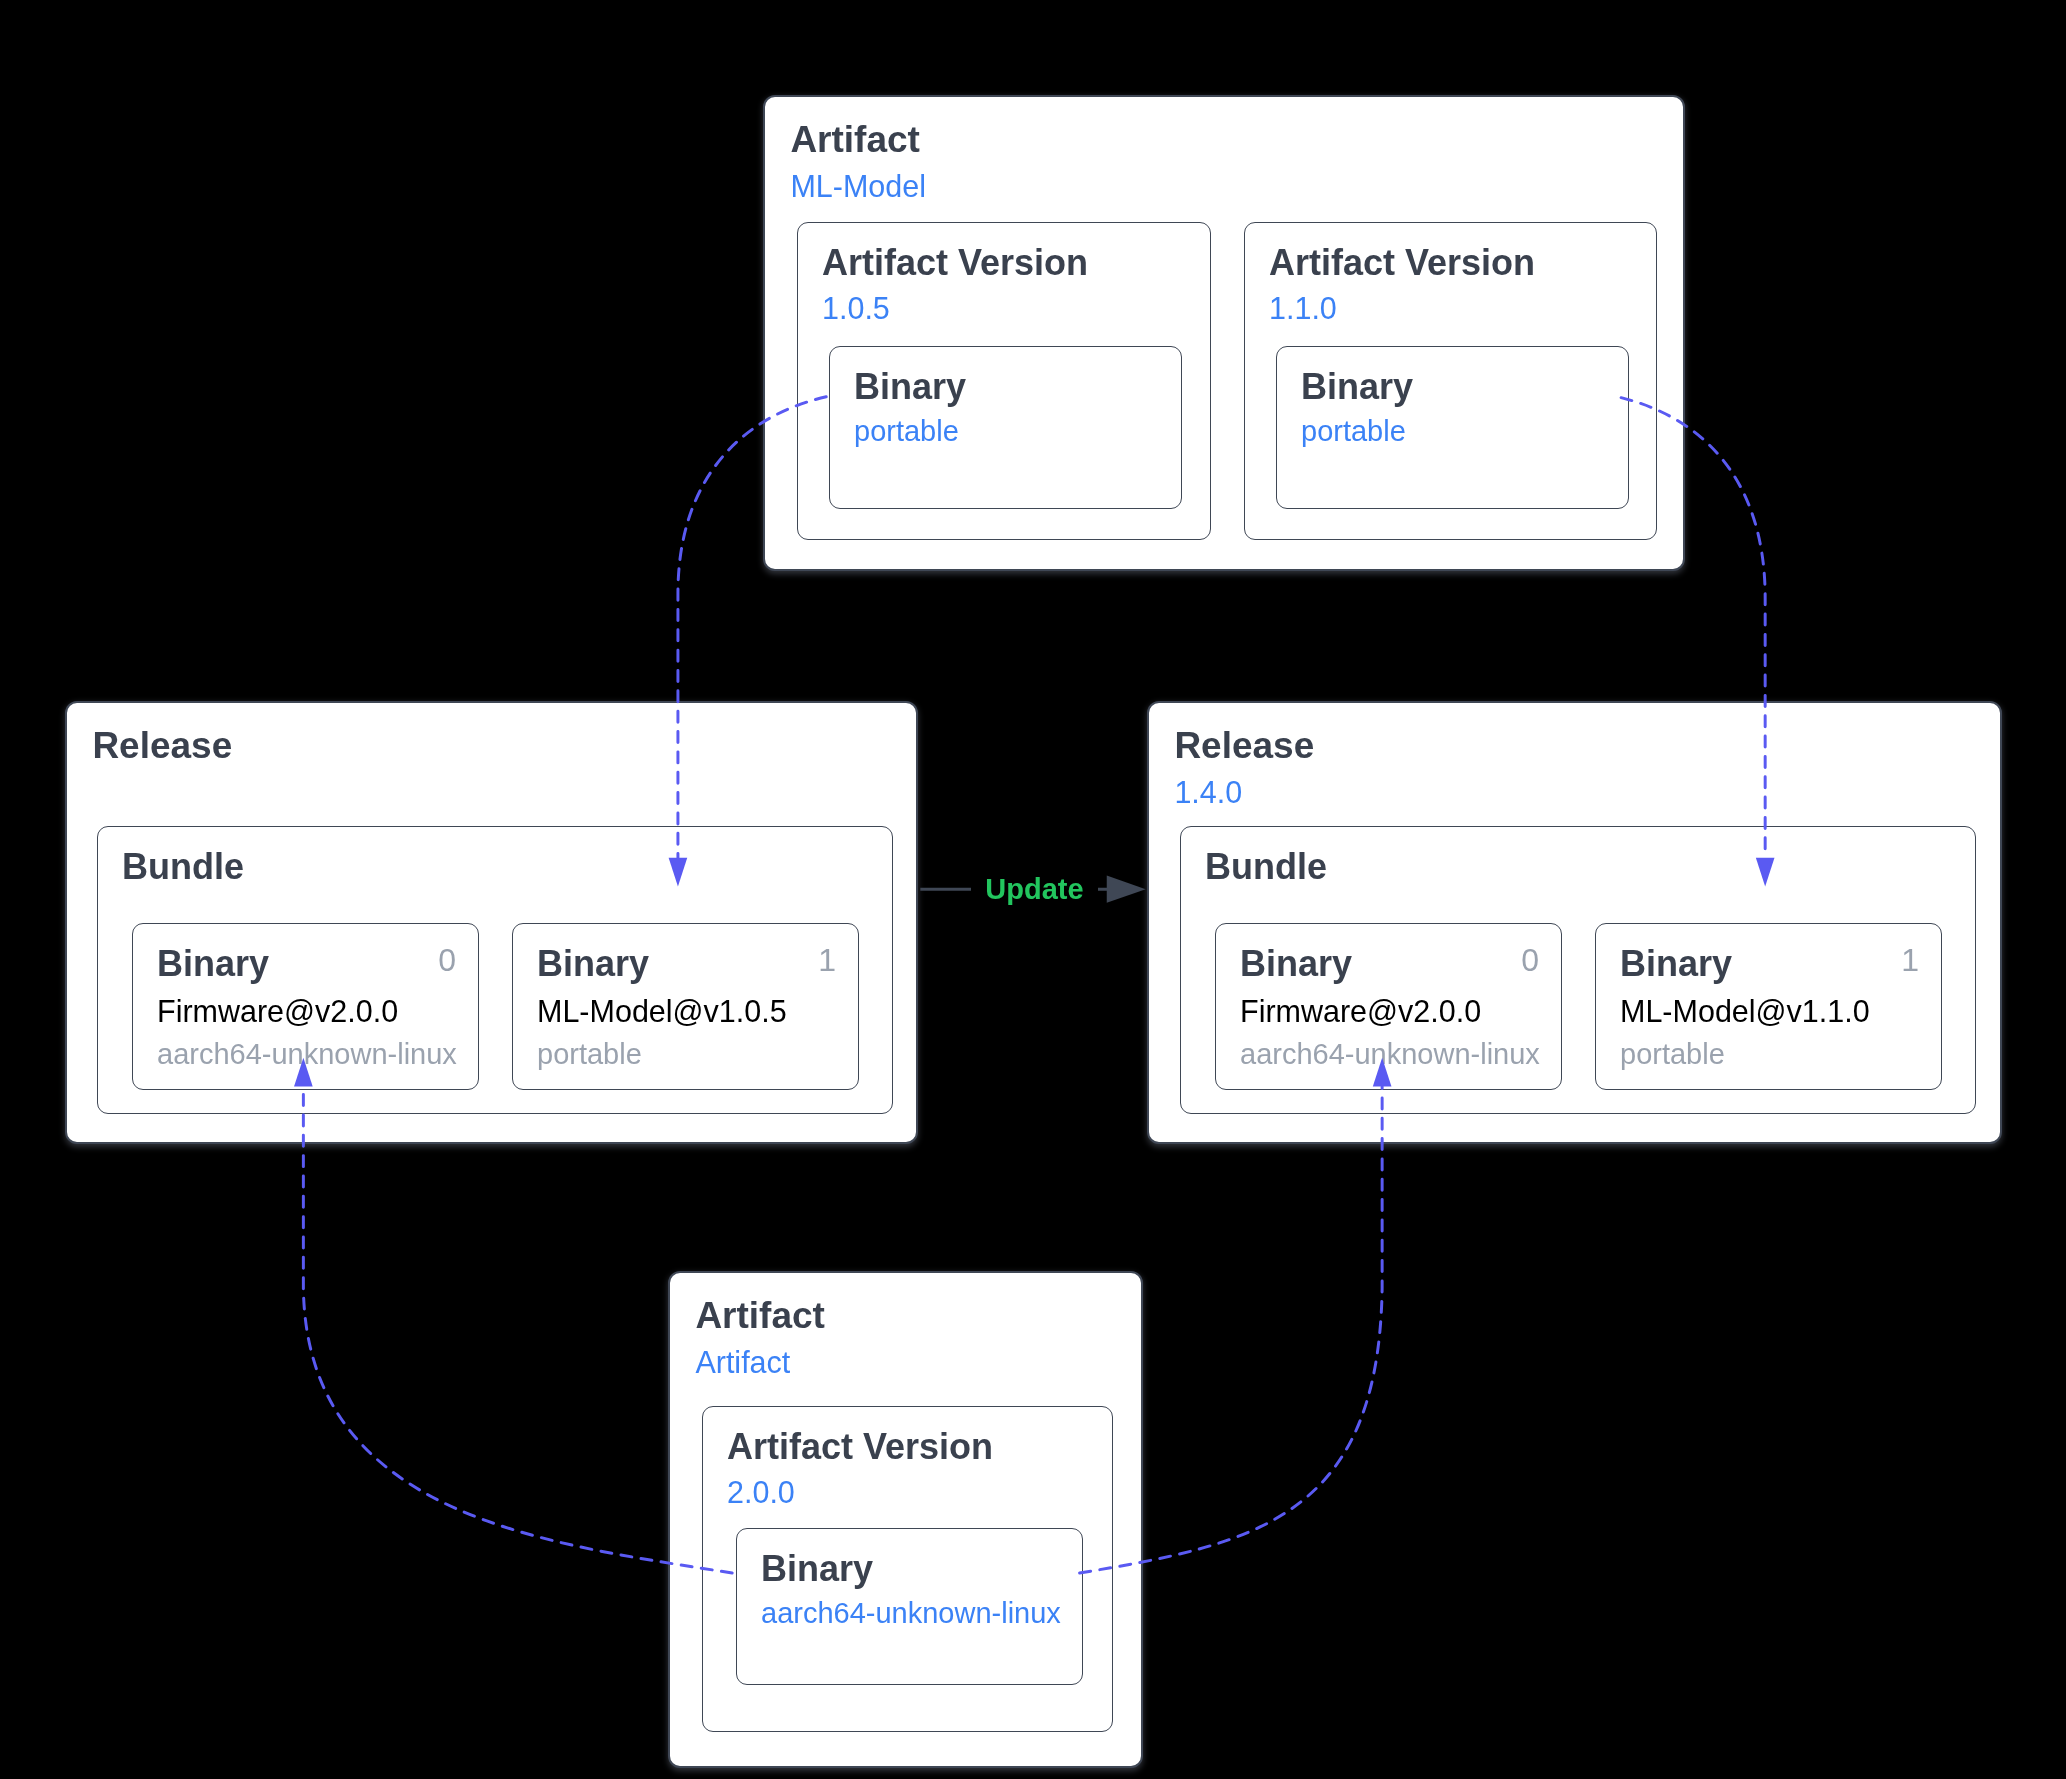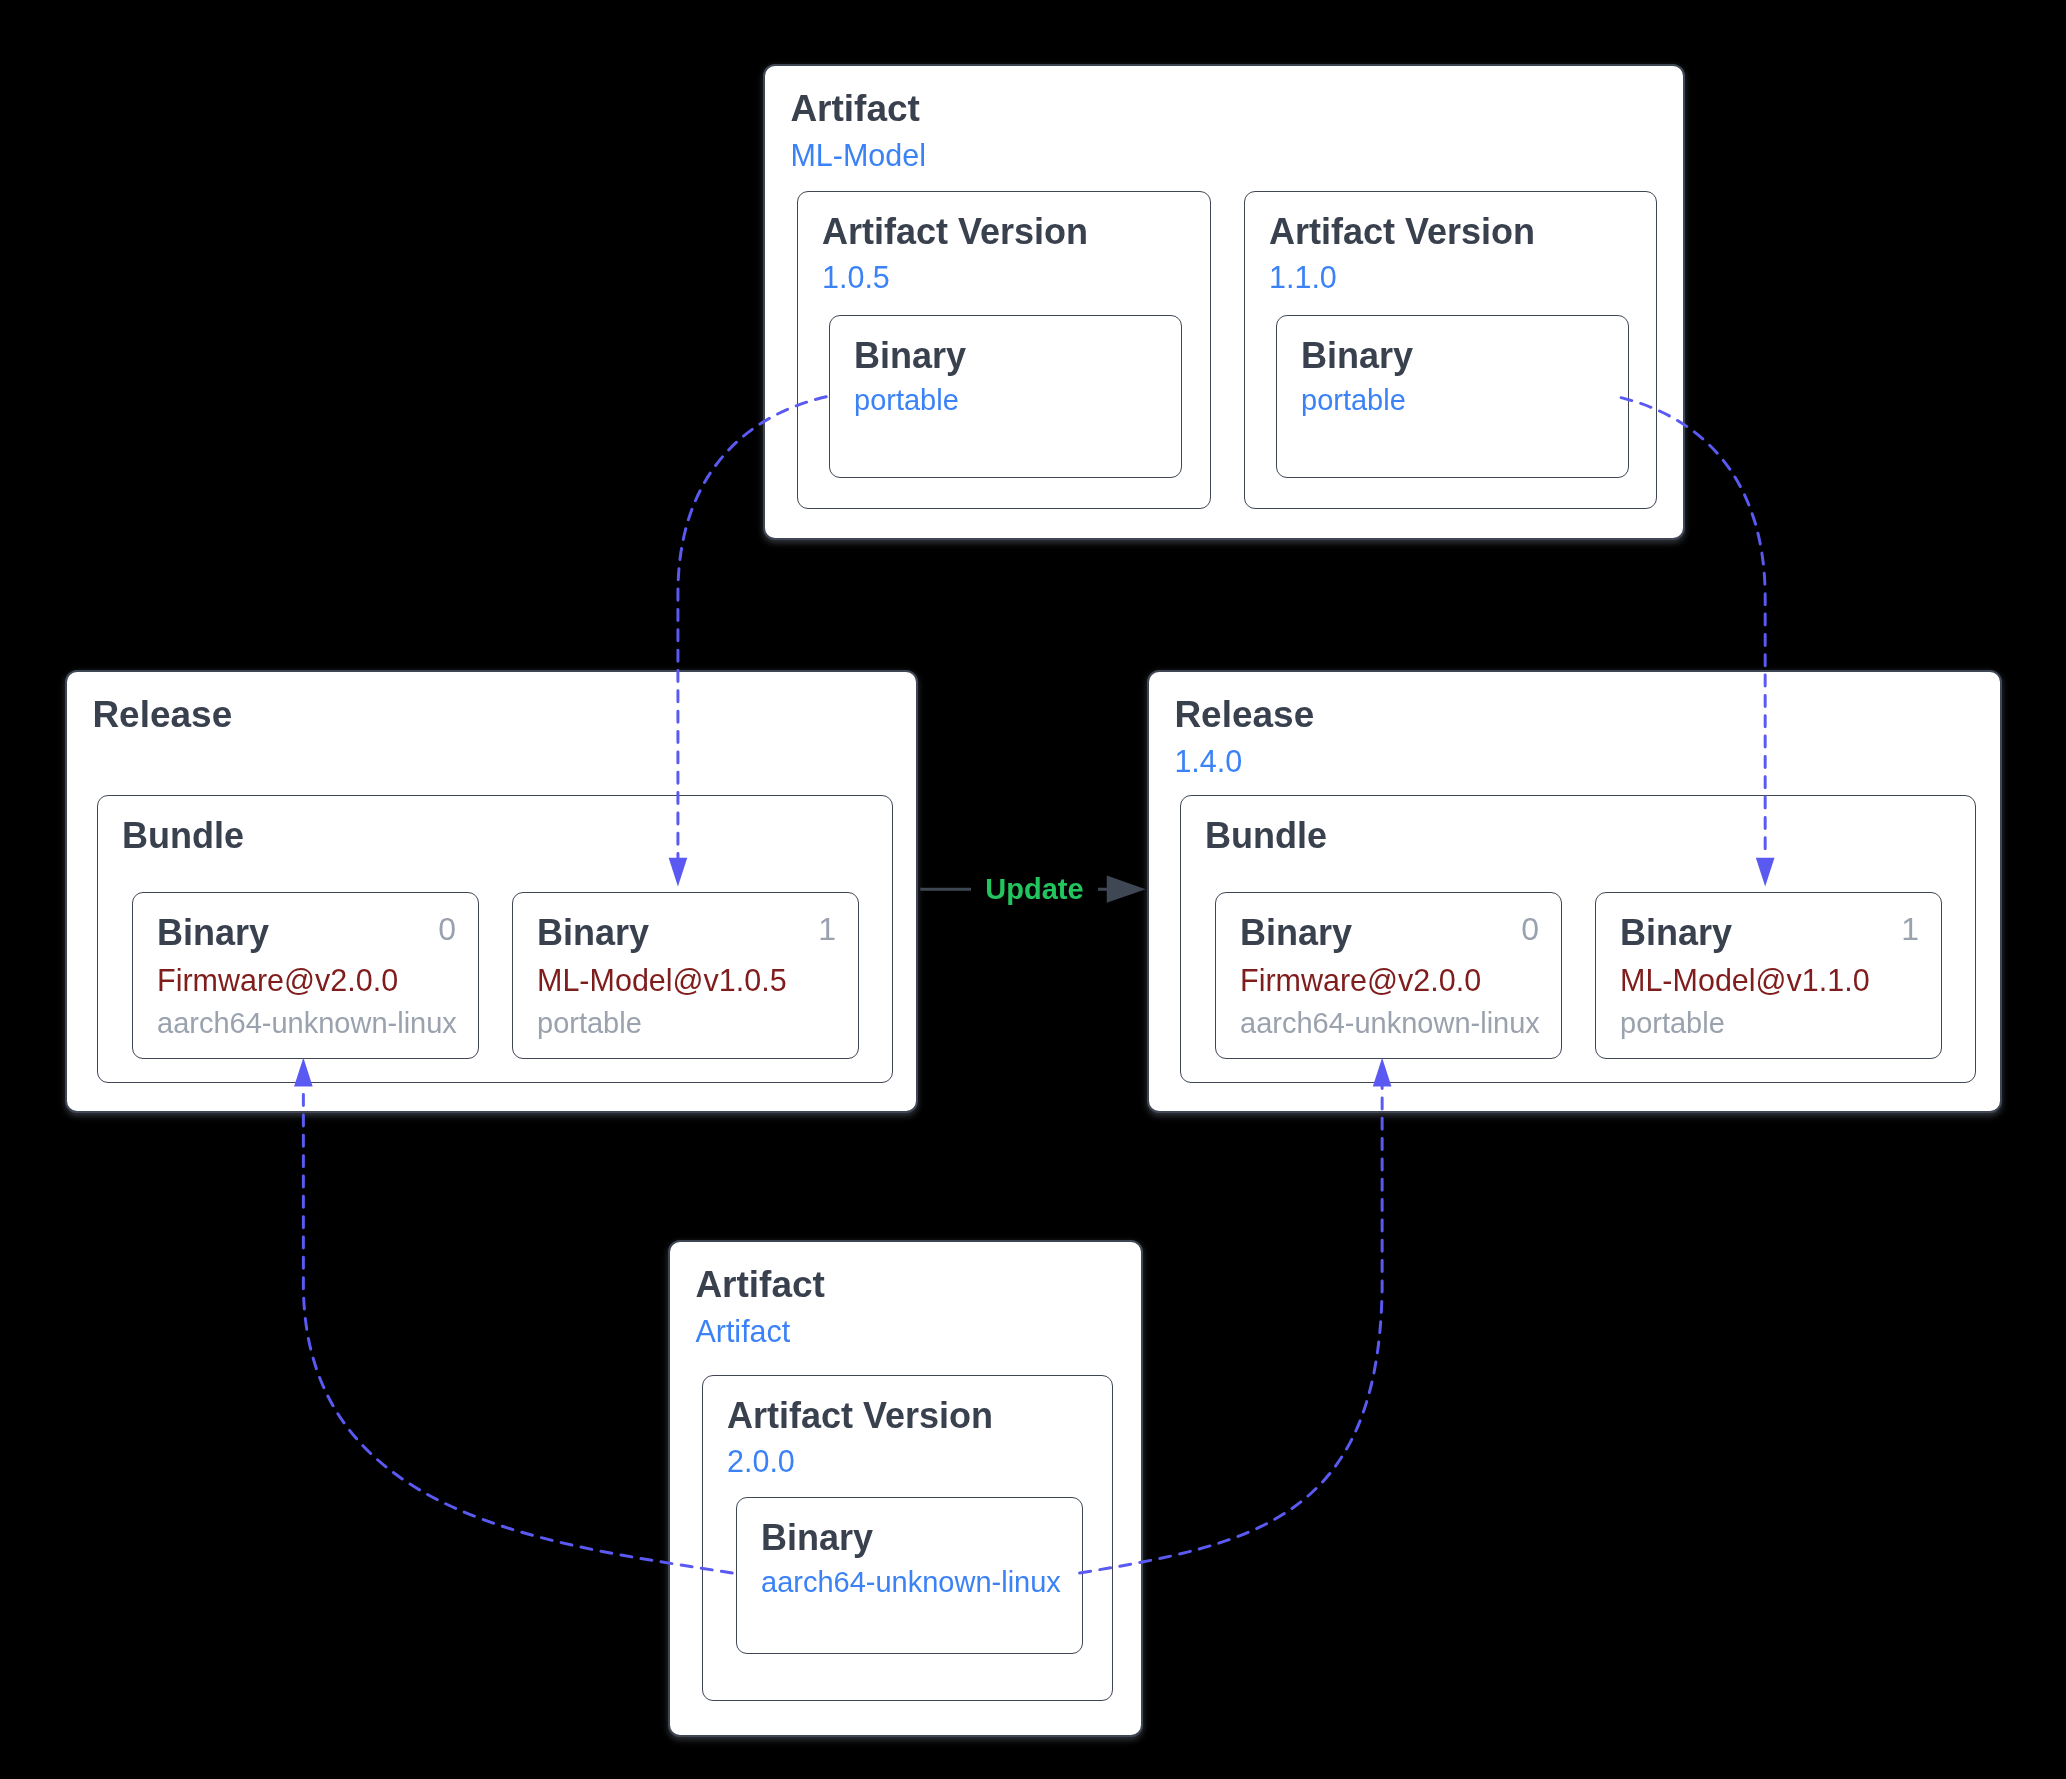--- a/index.html
+++ b/index.html
@@ -15,20 +15,21 @@
     background: #000000;
     overflow: hidden;
   }
   .node {
     position: absolute;
     background: #ffffff;
     border: 2.1px solid #3f4755;
     border-radius: 12px;
     box-sizing: border-box;
     box-shadow: 0 2.5px 6px rgba(140,150,170,0.35);
+    margin-top: 31px;
   }
   .subbox {
     position: absolute;
     background: #ffffff;
     border: 1.7px solid #3f4755;
     border-radius: 11px;
     box-sizing: border-box;
   }
   .node-title {
     font-size: 37px;
@@ -50,21 +51,21 @@
     align-items: flex-start;
     padding-right: 22px;
   }
   .idx {
     font-size: 32px;
     color: #9aa2ae;
     line-height: 1.1;
   }
   .ref-line {
     font-size: 30.5px;
-    color: #7f1d1d;
+    color: #000000;
     line-height: 1.25;
     margin-top: 8.5px;
   }
   .plat-line {
     font-size: 29px;
     color: #9aa2ae;
     line-height: 1.25;
     margin-top: 5.1px;
   }
   .edge-label {

